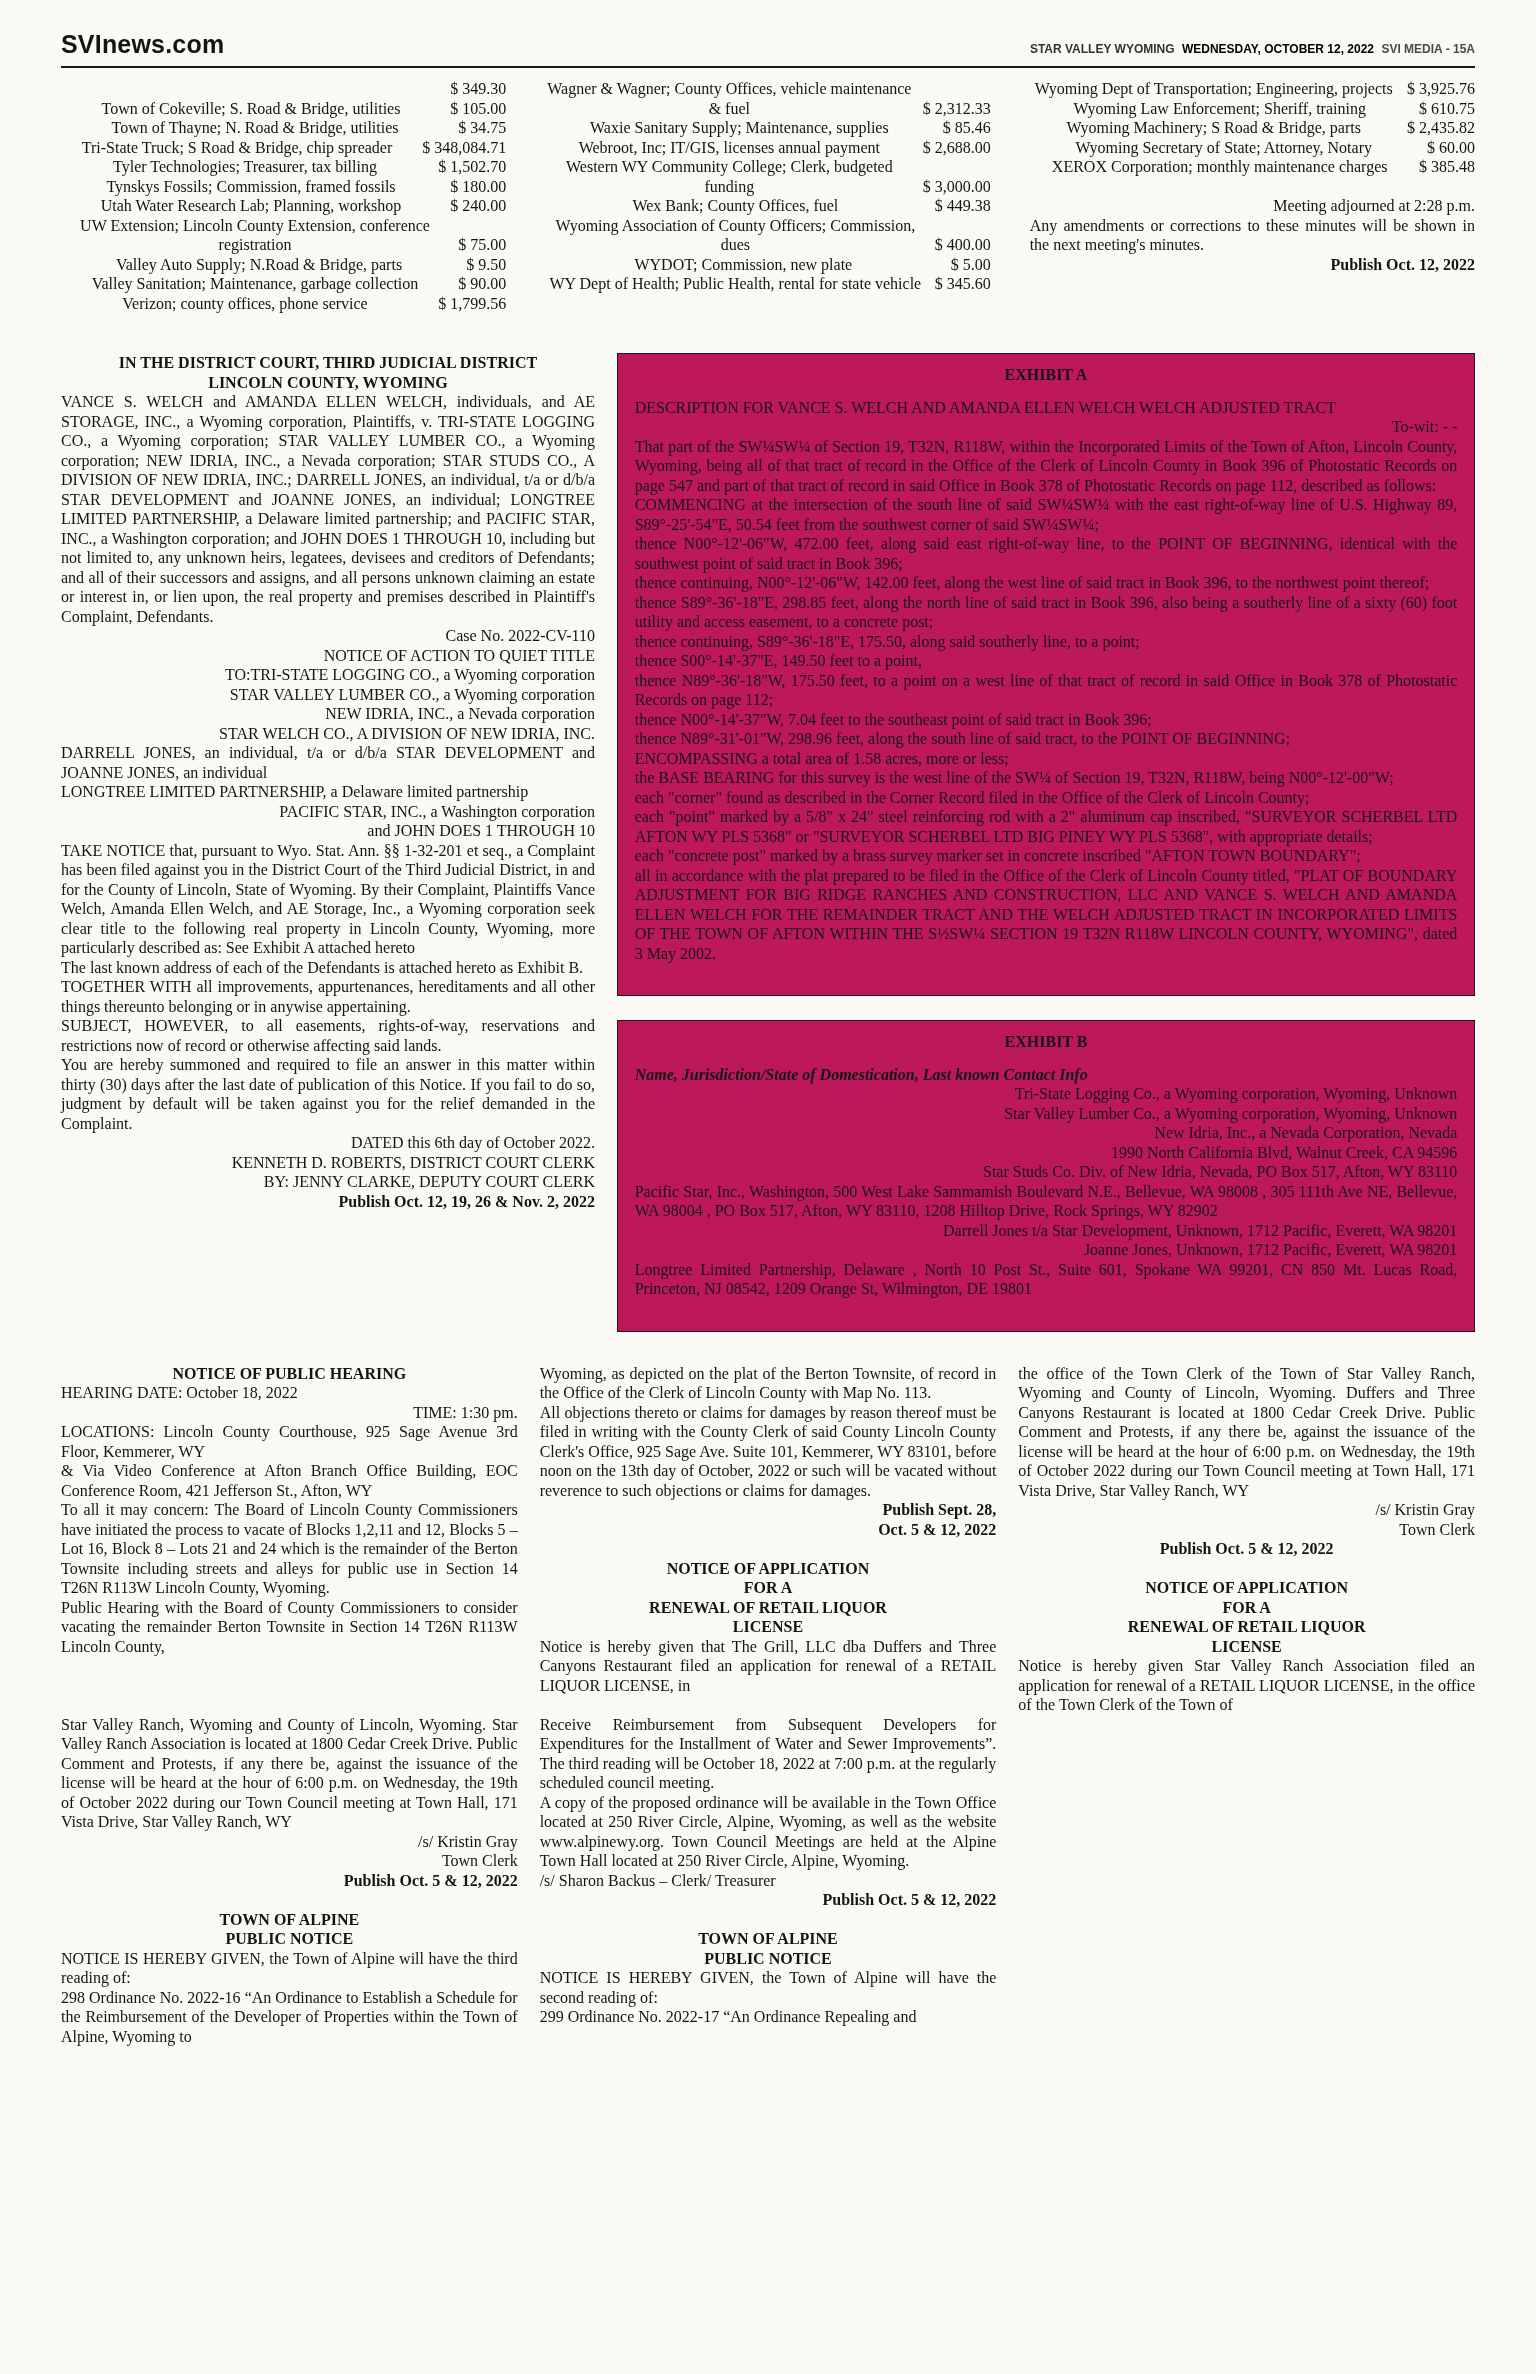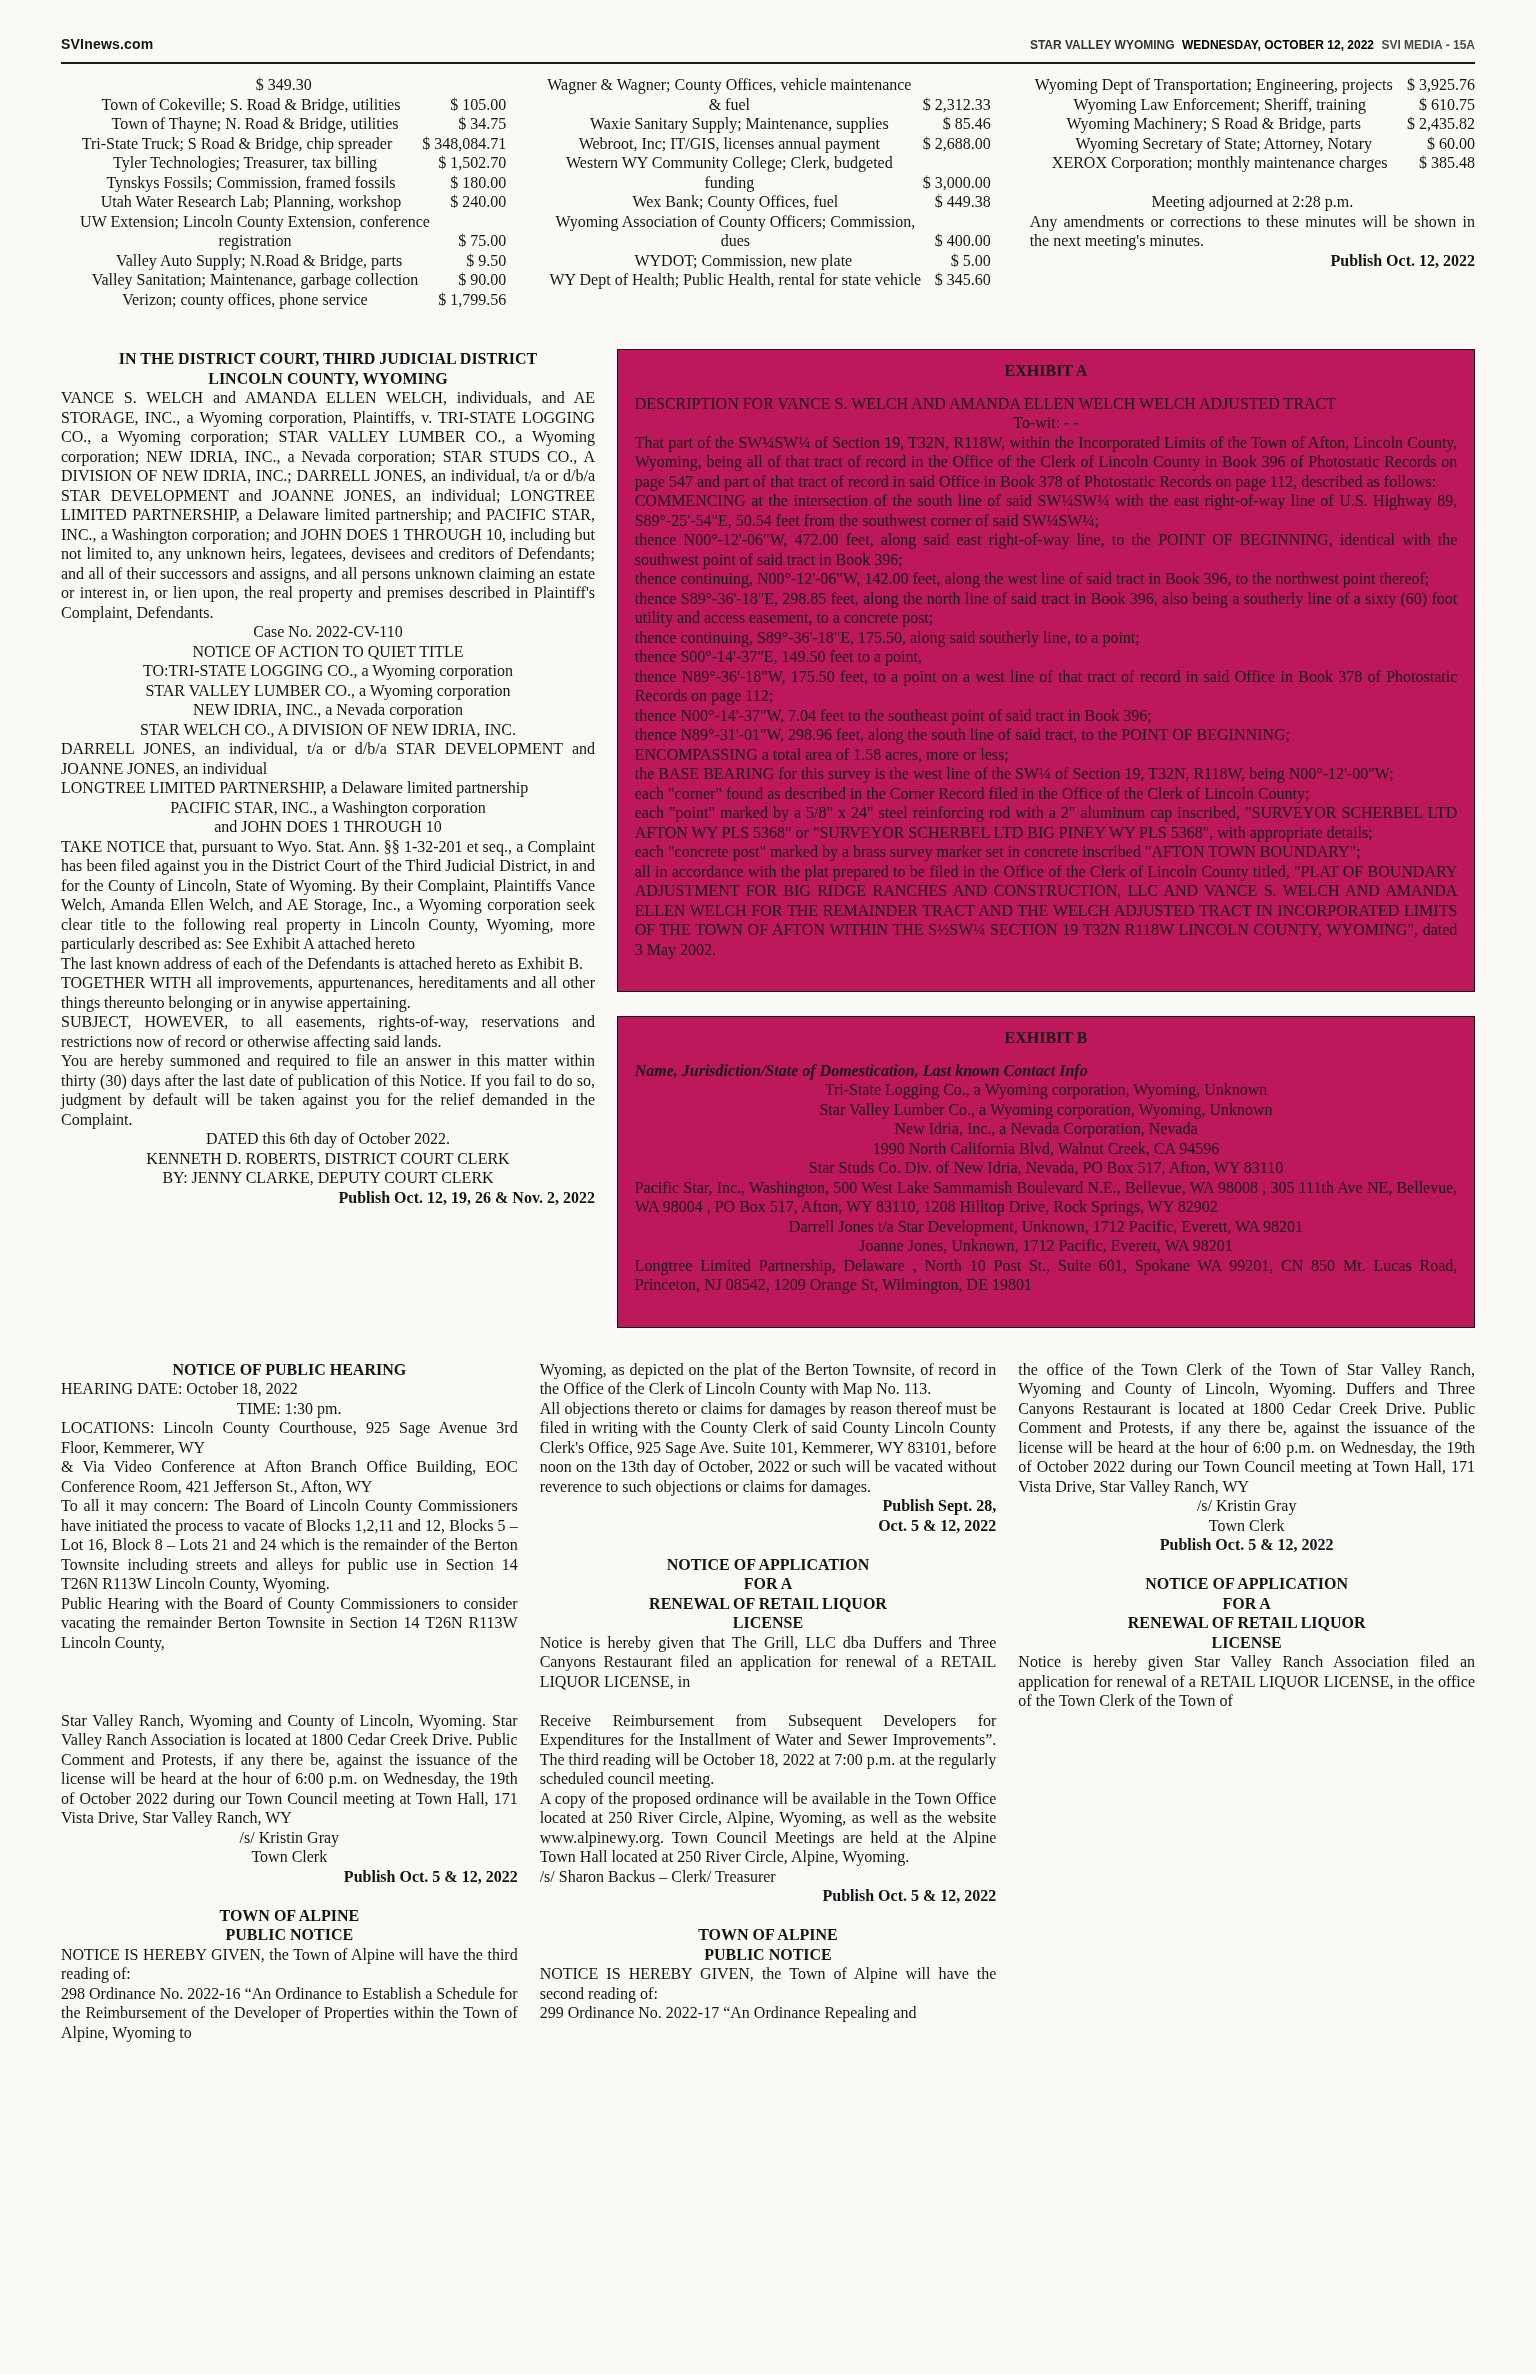--- a/index.html
+++ b/index.html
@@ -10,29 +10,29 @@
     font-family:"Liberation Serif", serif;
     font-size:16px; line-height:19.5px;
     padding:35px 61px 26px 61px;
   }
   
   .folio {
     display:flex; justify-content:space-between; align-items:baseline;
     font-family:"Liberation Sans", sans-serif;
     border-bottom:2.3px solid #1a1a1a; padding-bottom:6.5px;
   }
-  .folio-left { font-weight:bold; font-size:14px; letter-spacing:0.2px; }
+  .folio-left { font-weight:bold; font-size:25px; letter-spacing:0.2px; }
   .folio-right { font-size:12px; }
   .folio-right .region { font-weight:600; color:#333; margin-right:7.4px; }
   .folio-right .date { font-weight:bold; color:#000; margin-right:7.4px; }
   .folio-right .pageno { font-weight:bold; color:#4a4a4a; }
   
   .blk { text-align:justify; }
   .hc  { text-align:center; font-weight:bold; }
-  .ln  { text-align:center; }
+  .ln  { text-align:right; }
   .pr  { text-align:right; font-weight:bold; }
   .pc  { text-align:center; font-weight:bold; }
   .bi  { text-align:left; font-weight:bold; font-style:italic; }
   .gap { height:19.5px; }
   
   .ledger { display:grid; grid-template-columns:1fr 1fr 1fr; column-gap:39px; margin-top:11px; }
   .lrow { display:flex; }
   .ldesc { flex:1 1 auto; text-align:center; }
   .lamt  { margin-left:9.3px; white-space:nowrap; align-self:flex-end; }
   

